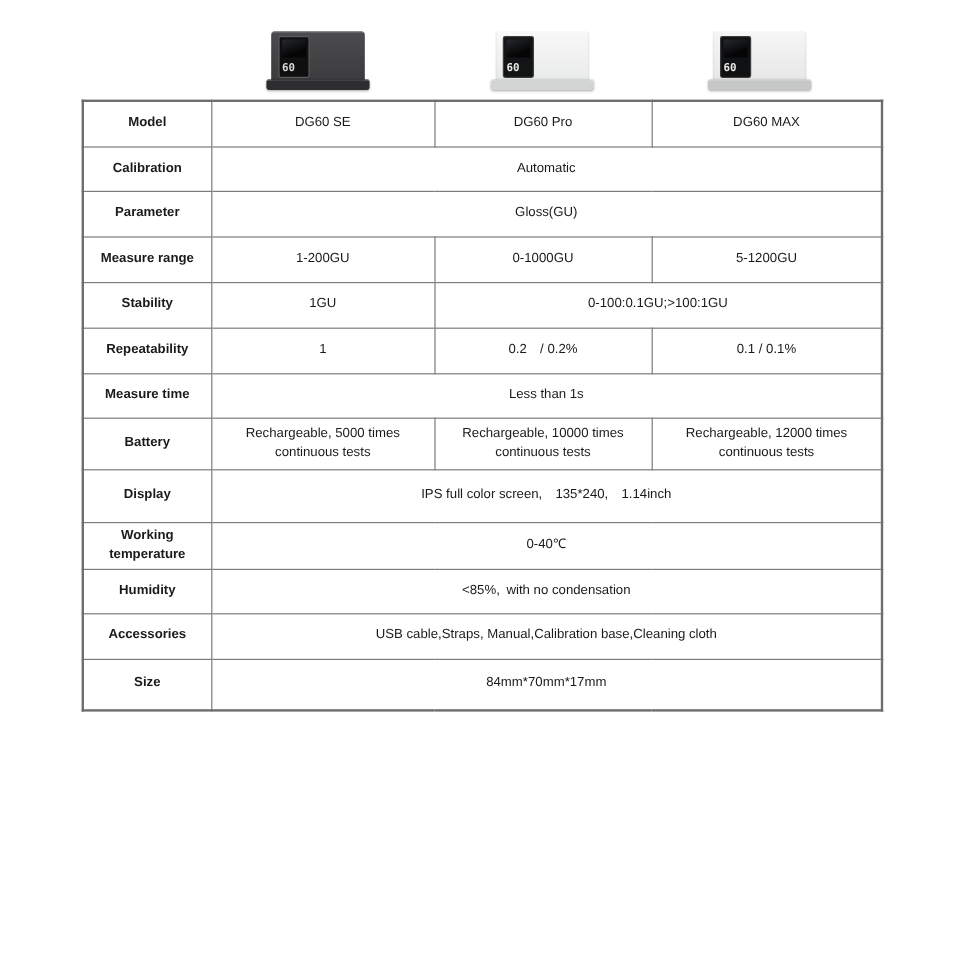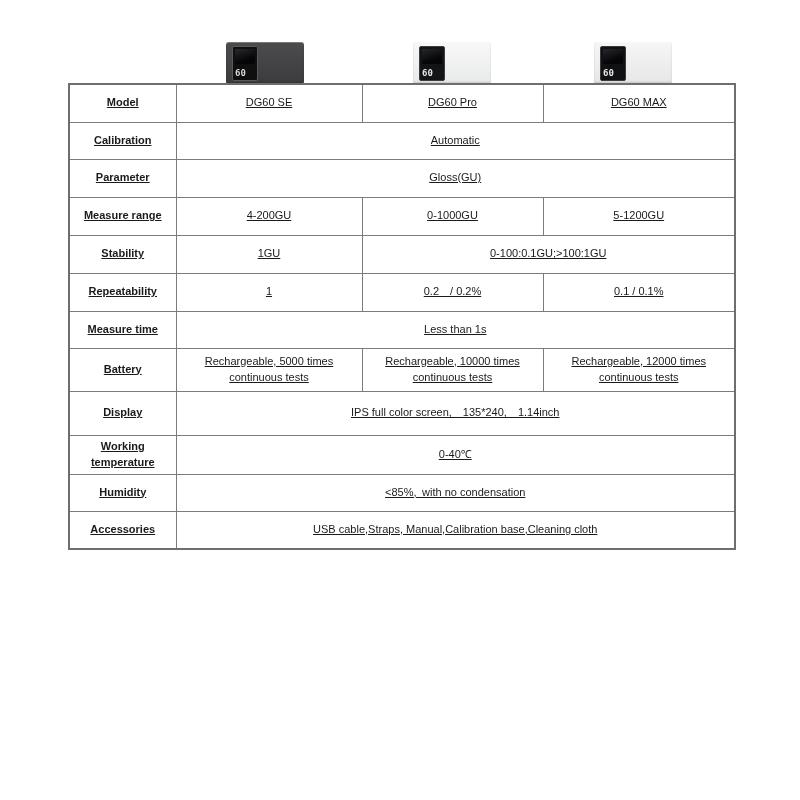--- a/index.html
+++ b/index.html
@@ -15,21 +15,21 @@
 
   
   .hero{position:absolute;inset:0;pointer-events:none;}
   .device{position:absolute;width:86px;height:53px;top:26px;}
   .device-0{left:222px;}
   .device-1{left:409px;}
   .device-2{left:590px;}
   .dev-body{
     position:relative;
     width:78px;height:41px;
-    margin:16px auto;
+    margin:0 auto;
     border-radius:3px 3px 1px 1px;
     box-shadow:inset 0 1px 0 rgba(255,255,255,.25), inset 0 -1px 2px rgba(0,0,0,.15);
   }
   .dev-panel{
     position:absolute;left:6px;top:4px;
     width:24px;height:33px;
     border:1px solid;
     border-radius:2px;
   }
   .dev-screen{
@@ -59,21 +59,20 @@
     background:#ffffff;
   }
   table.spec th, table.spec td{
     border:1.5px solid #7c7c7c;
     text-align:center;
     vertical-align:middle;
     padding:2px 8px;
     font-size:11px;
     line-height:1.45;
     overflow:hidden;
-    text-decoration:underline;
   }
   table.spec{border:2px solid #6e6e6e;}
   table.spec th{font-weight:bold;}
   table.spec td{font-weight:normal;}
   
   #spec-body tr:nth-child(1){height:38px}
   #spec-body tr:nth-child(2){height:37px}
   #spec-body tr:nth-child(3){height:38px}
   #spec-body tr:nth-child(4){height:38px}
   #spec-body tr:nth-child(5){height:38px}
@@ -142,21 +141,21 @@
         <tr>
           <th>Calibration</th>
           <td colspan="3">Automatic</td>
         </tr>
         <tr>
           <th>Parameter</th>
           <td colspan="3">Gloss(GU)</td>
         </tr>
         <tr>
           <th>Measure range</th>
-          <td colspan="1">4-200GU</td>
+          <td colspan="1">1-200GU</td>
           <td colspan="1">0-1000GU</td>
           <td colspan="1">5-1200GU</td>
         </tr>
         <tr>
           <th>Stability</th>
           <td colspan="1">1GU</td>
           <td colspan="2">0-100:0.1GU;&gt;100:1GU</td>
         </tr>
         <tr>
           <th>Repeatability</th>
@@ -183,16 +182,20 @@
           <td colspan="3">0-40℃</td>
         </tr>
         <tr>
           <th>Humidity</th>
           <td colspan="3">&lt;85%, with no condensation</td>
         </tr>
         <tr>
           <th>Accessories</th>
           <td colspan="3">USB cable,Straps, Manual,Calibration base,Cleaning cloth</td>
         </tr>
+        <tr>
+          <th>Size</th>
+          <td colspan="3">84mm*70mm*17mm</td>
+        </tr>
       </tbody>
   </table>
 
 </div>
 
 </body></html>

